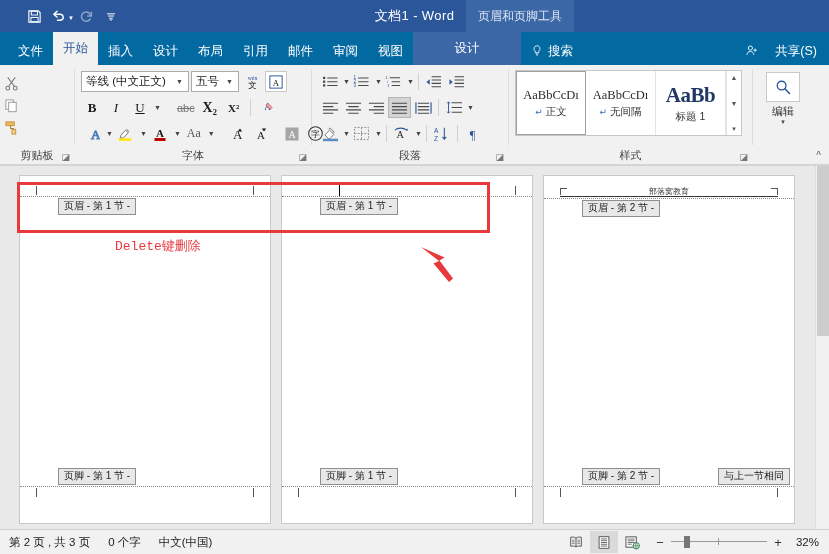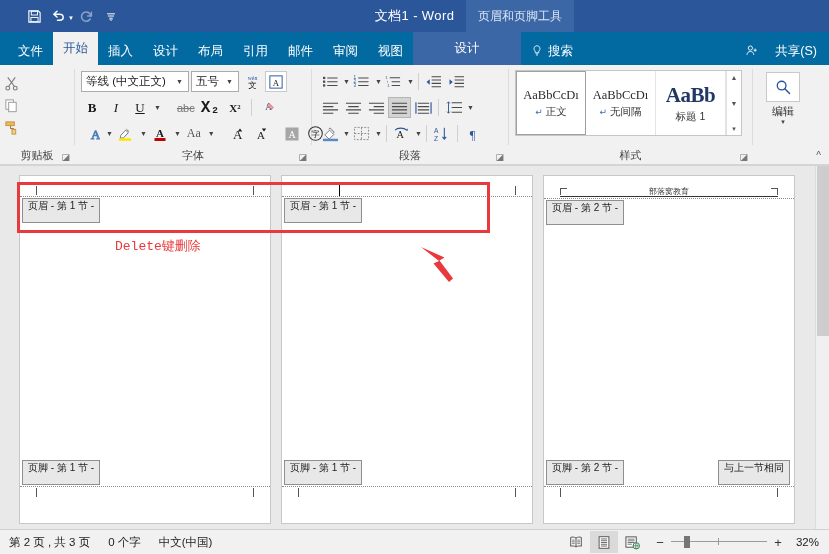--- a/index.html
+++ b/index.html
@@ -143,21 +143,21 @@
   .page.p3 { left: 543px; }
 
   .hdr-dotted {
     position: absolute; left: 0; right: 0; border-bottom: 1px dotted #8a8a8a; height: 0;
   }
   .ftr-dotted {
     position: absolute; left: 0; right: 0; border-bottom: 1px dotted #8a8a8a; height: 0;
   }
   .tag {
     position: absolute; border: 1px solid #8f8f8f; background: #e8e8e8;
-    font-size: 10px; color: #222; padding: 1px 5px 10px 5px; white-space: nowrap; line-height: 1.2;
+    font-size: 10px; color: #222; padding: 1px 5px 2px 5px; white-space: nowrap; line-height: 1.2; margin-left: 36px;
   }
   .mark { position: absolute; width: 7px; height: 7px; }
   .mark.tl { border-left: 1px solid #555; border-top: 1px solid #555; }
   .mark.tr { border-right: 1px solid #555; border-top: 1px solid #555; }
   .mark.bl { border-left: 1px solid #555; border-bottom: 1px solid #555; }
   .mark.br { border-right: 1px solid #555; border-bottom: 1px solid #555; }
   .hdr-text {
     position: absolute; width: 100%; text-align: center; font-size: 8px; color: #333;
     font-family: "DejaVu Sans", sans-serif;
   }
@@ -341,21 +341,21 @@
                 <i style="font-family:'Liberation Serif',serif;font-size:13px;">I</i>
               </div>
             <div class="btn-ic">
                 <span style="font-family:'Liberation Serif',serif;font-size:13px;text-decoration:underline;">U</span>
               </div>
             <span class="mini-caret">▼</span>
             <div class="btn-ic">
                 <span style="font-size:11px;color:#777;text-decoration:line-through;margin-left:12px;">abc</span>
               </div>
             <div class="btn-ic">
-                <span style="font-size:16px;font-weight:bold;font-family:Liberation Mono, monospace;">X₂</span>
+                <span style="font-size:14px;font-weight:bold;font-family:Liberation Serif, serif;">X₂</span>
               </div>
             <div class="btn-ic">
                 <span style="font-size:11px;font-weight:bold;font-family:'Liberation Serif',serif;">X²</span>
               </div>
             <div class="vsep"></div>
             <div class="btn-ic">
               <svg width="16" height="15" viewBox="0 0 16 16">
                   <text x="5" y="11" font-size="10" fill="#2b579a" font-family="Liberation Serif, serif">A</text>
                   <path d="M9 3.5l4.5 4.5-2 2-4.5-4.5z" fill="#f0a0a8" stroke="#c05560" stroke-width=".8"></path>
                 </svg>

